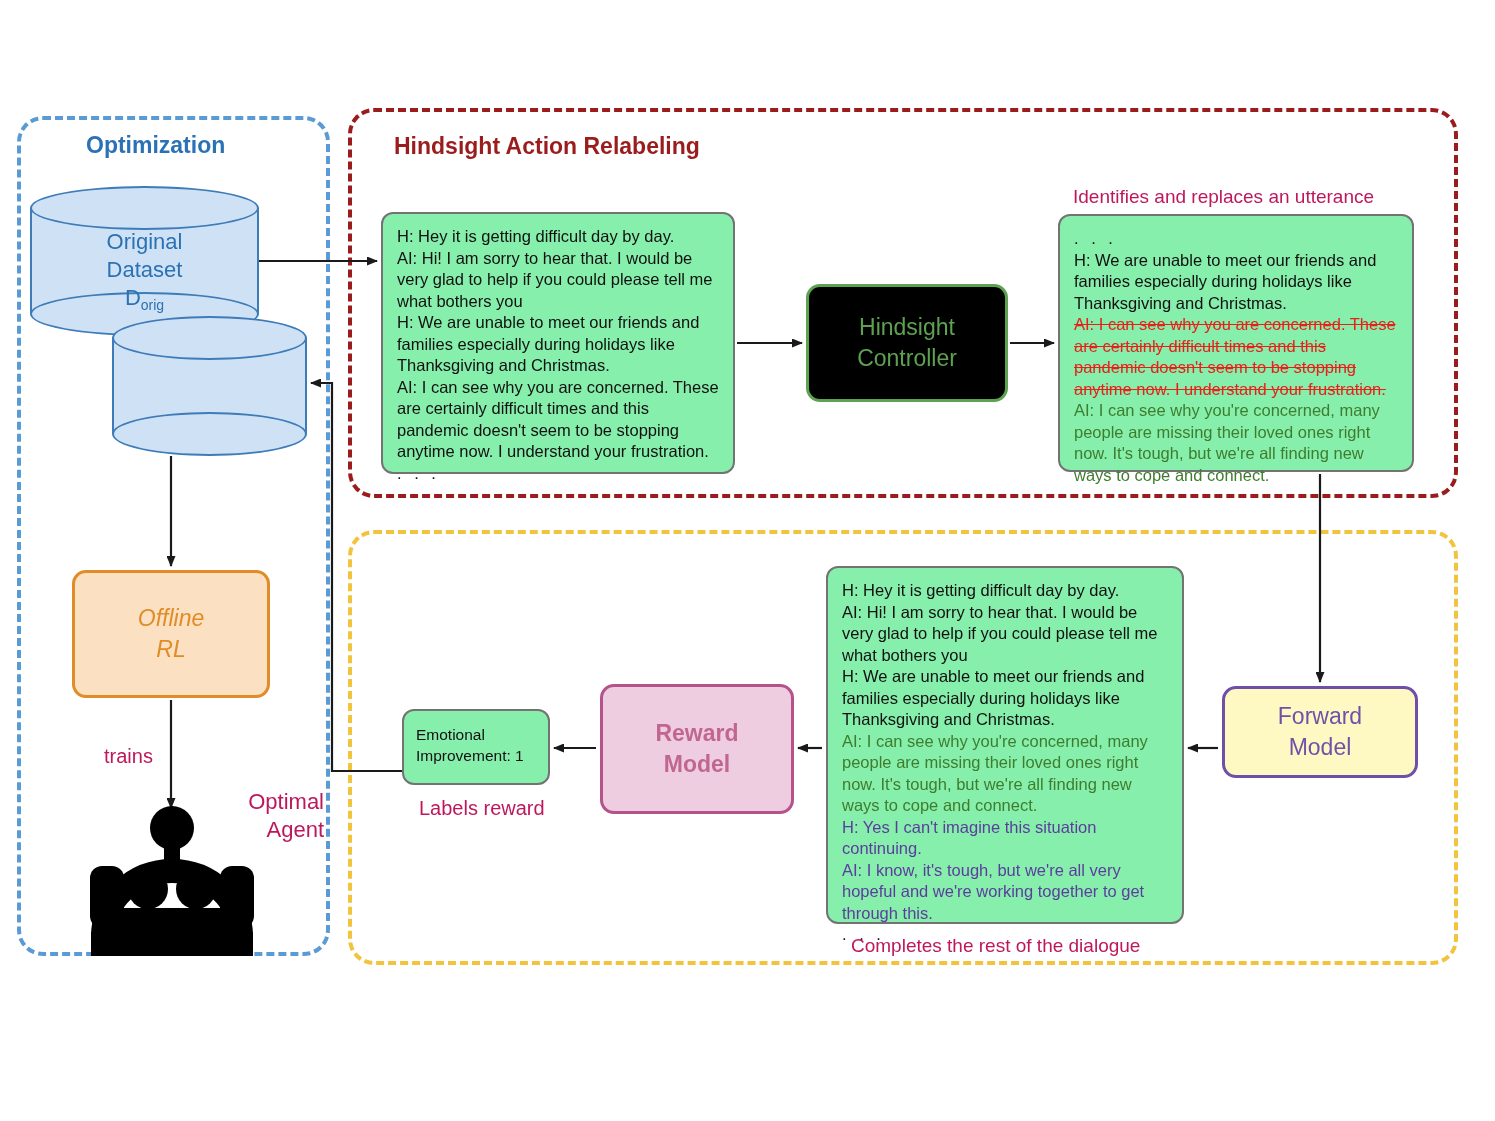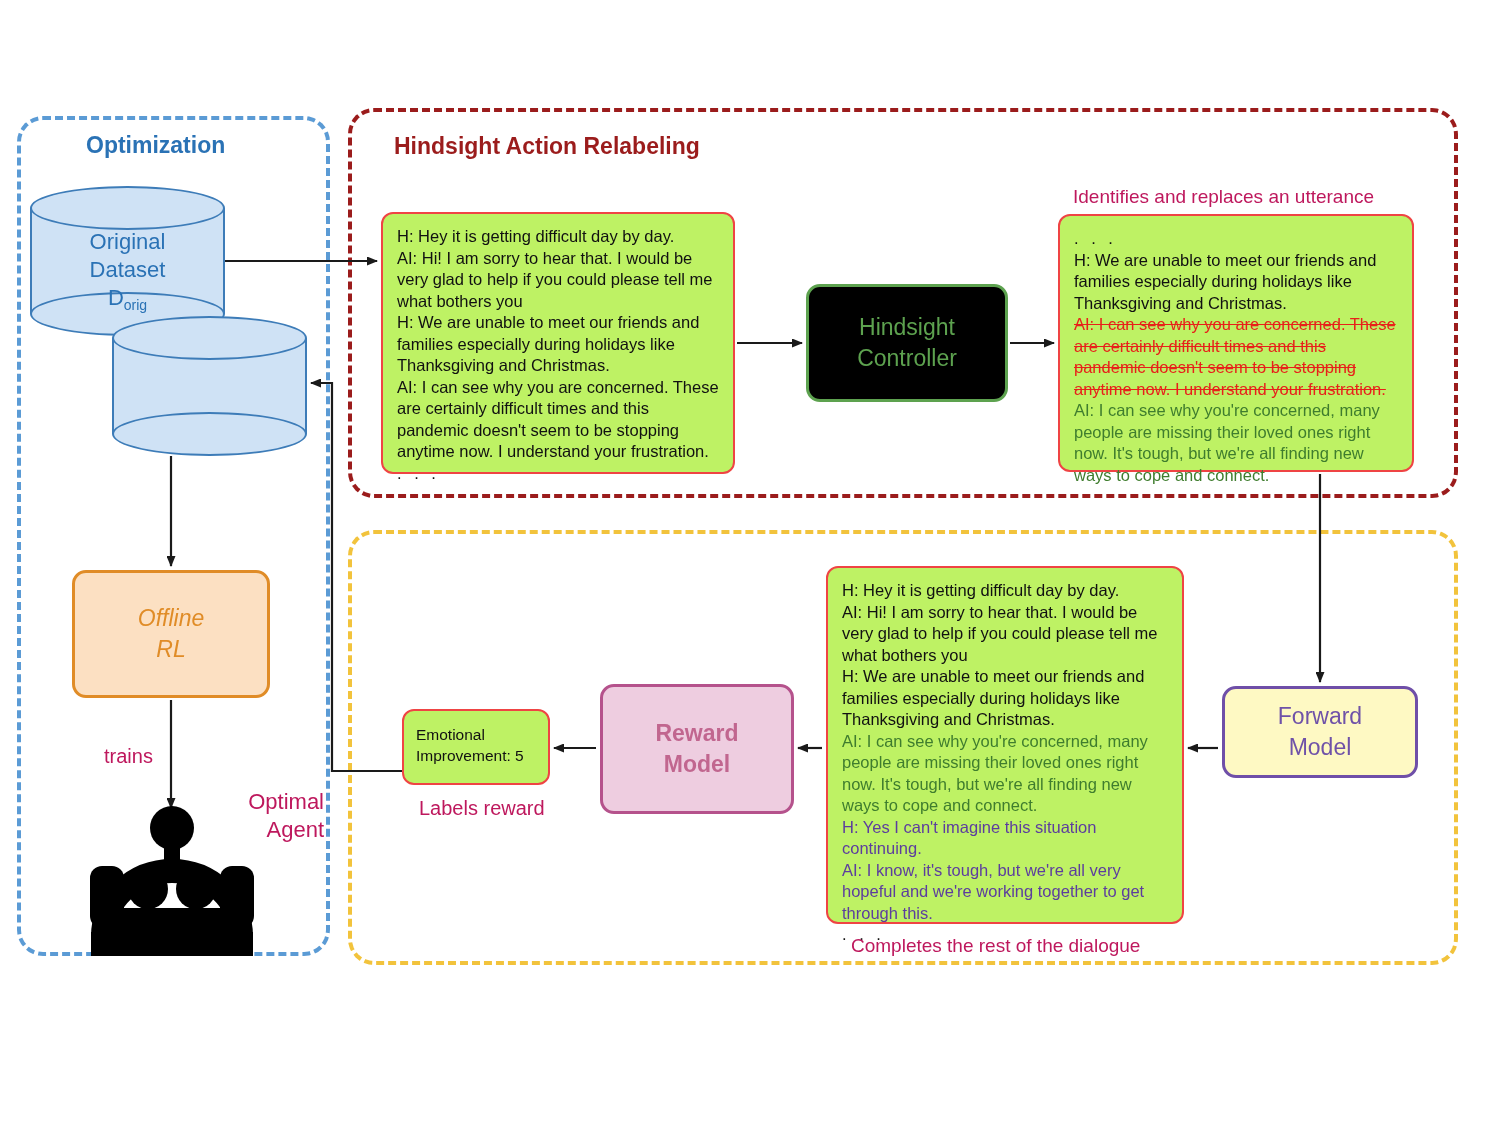--- a/index.html
+++ b/index.html
@@ -59,21 +59,21 @@
   .cyl .label {
     position: absolute; left: 0; right: 0;
     text-align: center;
     color: #2a72b5;
     font-size: 22px;
     line-height: 28px;
     z-index: 5;
   }
   .label sub { font-size: 14px; }
 
-  #cyl-orig { left: 30px; top: 186px; width: 195px; height: 150px; }
+  #cyl-orig { left: 30px; top: 186px; width: 229px; height: 150px; }
   #cyl-agg  { left: 112px; top: 316px; width: 195px; height: 140px; }
 
   
   .node {
     position: absolute;
     border-radius: 14px;
     border-width: 3px;
     border-style: solid;
     box-sizing: border-box;
     display: flex; align-items: center; justify-content: center;
@@ -86,22 +86,22 @@
   #node-forward   { left: 1222px; top: 686px; width: 196px; height: 92px;
                     background: #fef9c3; border-color: #6f4fa8; color: #6f52a8; }
   #node-reward    { left: 600px; top: 684px; width: 194px; height: 130px;
                     background: #eecde0; border-color: #b5528c; color: #c1668f; font-weight: bold; }
   #node-offline   { left: 72px; top: 570px; width: 198px; height: 128px;
                     background: #fce0c2; border-color: #e08c27; color: #e08c27; font-style: italic; }
 
   
   .wbox {
     position: absolute;
-    background: #bef264;
-    border: 2px solid #ef4444;
+    background: #86efac;
+    border: 2px solid #737373;
     border-radius: 12px;
     box-sizing: border-box;
     padding: 12px 14px;
     font-size: 16.5px;
     line-height: 21.5px;
     color: #111111;
   }
   #box-orig-dialogue { left: 381px; top: 212px; width: 354px; height: 262px; }
   #box-relabeled     { left: 1058px; top: 214px; width: 356px; height: 258px; }
   #box-regenerated   { left: 826px; top: 566px; width: 358px; height: 358px; }
@@ -257,21 +257,21 @@
     <div>AI: Hi! I am sorry to hear that. I would be very glad to help if you could please tell me what bothers you</div>
     <div>H: We are unable to meet our friends and families especially during holidays like Thanksgiving and Christmas.</div>
     <div class="t-green">AI: I can see why you're concerned, many people are missing their loved ones right now. It's tough, but we're all finding new ways to cope and connect.</div>
     <div class="t-purple">H: Yes I can't imagine this situation continuing.</div>
     <div class="t-purple">AI: I know, it's tough, but we're all very hopeful and we're working together to get through this.</div>
     <div class="dots">. . .</div>
   </div>
 
   <div class="wbox" id="box-reward-label">
     <div>Emotional</div>
-    <div>Improvement: 5</div>
+    <div>Improvement: 1</div>
   </div>
 
   <div class="caption" id="cap-identifies">Identifies and replaces an utterance</div>
   <div class="caption" id="cap-completes">Completes the rest of the dialogue</div>
   <div class="caption" id="cap-labels">Labels reward</div>
   <div class="caption" id="cap-trains">trains</div>
   <div class="caption" id="cap-optimal">Optimal Agent</div>
 
 </div>
 

